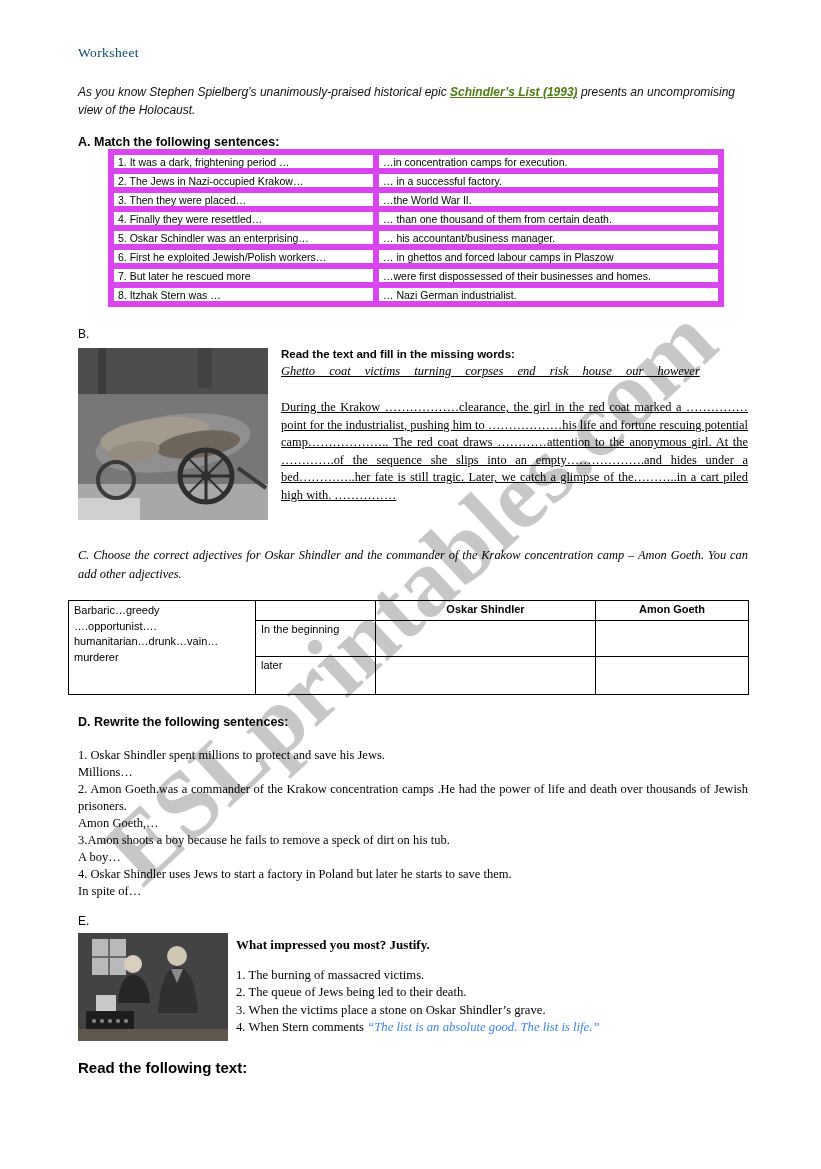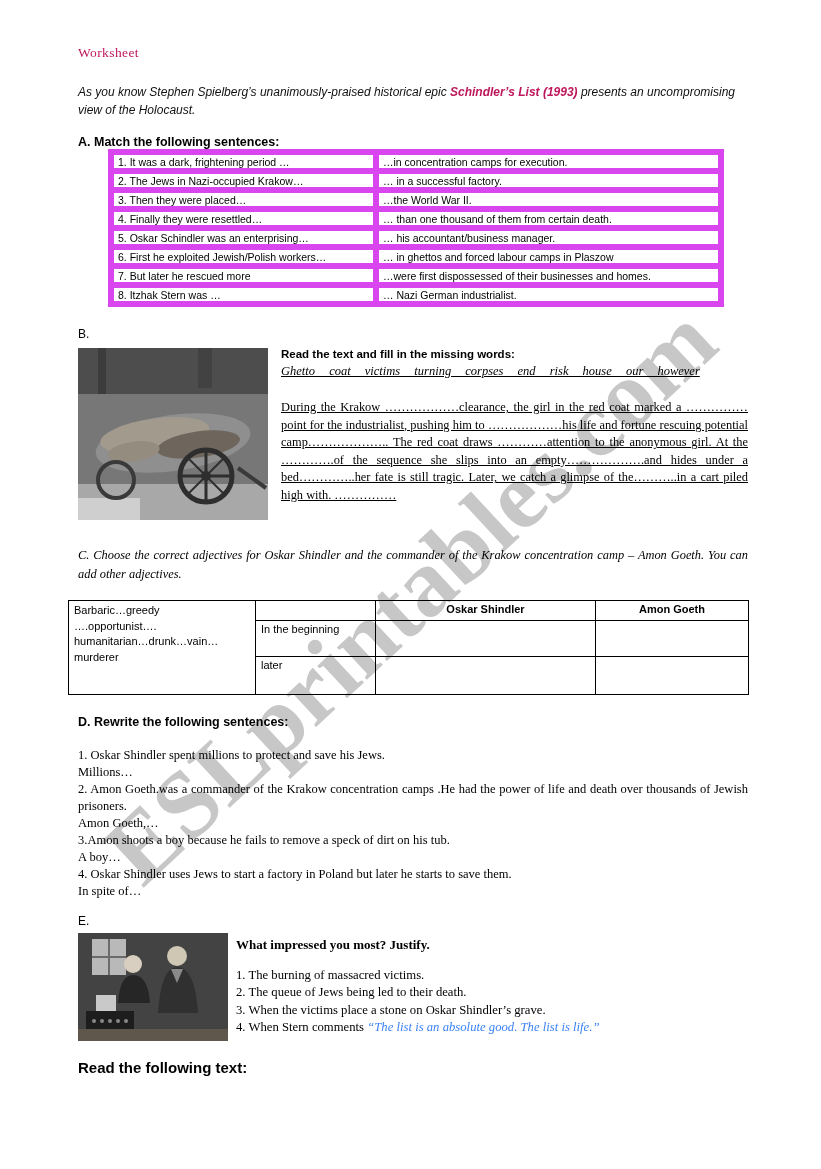--- a/index.html
+++ b/index.html
@@ -30,34 +30,35 @@
   }
   .content {
     position: relative;
     z-index: 1;
     padding: 45px 73px 0 78px;
   }
   .doc-title {
     font-family: "Liberation Serif", serif;
     font-size: 13.5px;
     letter-spacing: 0.4px;
-    color: #be185d;
+    color: #0c4a6e;
     margin-bottom: 22px;
   }
   .intro {
     font-family: "Liberation Sans", sans-serif;
     font-style: italic;
     font-size: 12px;
     line-height: 18px;
     margin-bottom: 16px;
     color: #101010;
   }
   .intro .movie-link {
     font-weight: bold;
-    color: #be185d;
+    text-decoration: underline;
+    color: #4d7c0f;
     cursor: pointer;
   }
   .sec-heading {
     font-family: "Liberation Sans", sans-serif;
     font-weight: bold;
     font-size: 12.5px;
   }
   table { border-collapse: collapse; table-layout: fixed; }
   .match-table {
     width: 610px;

